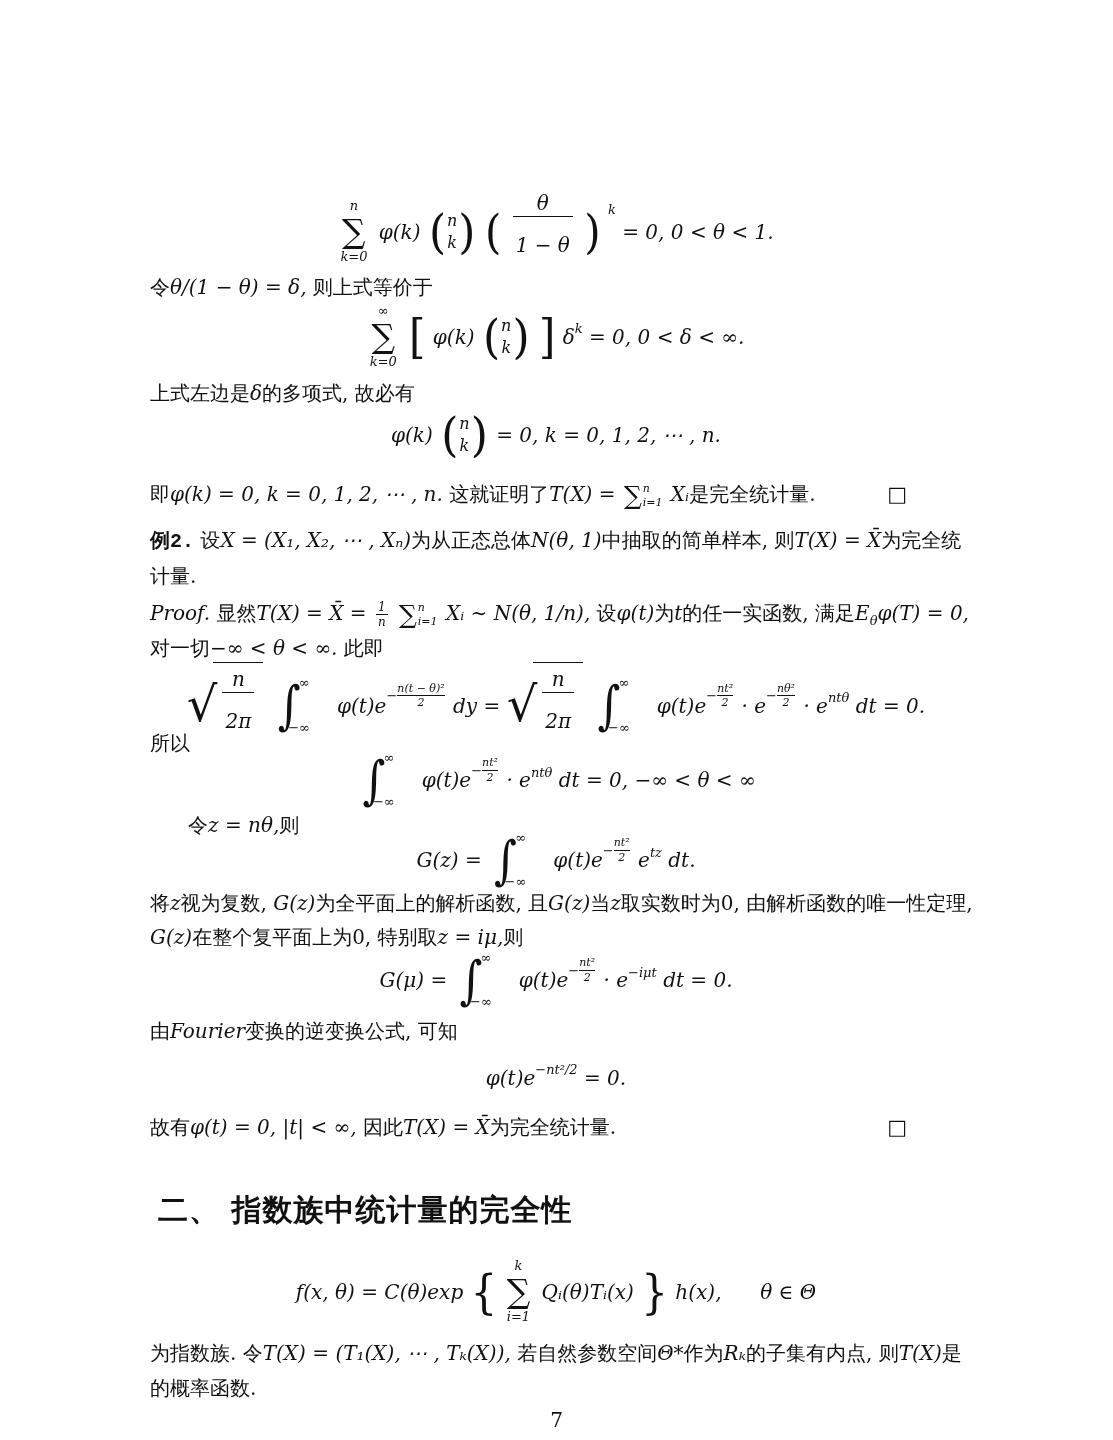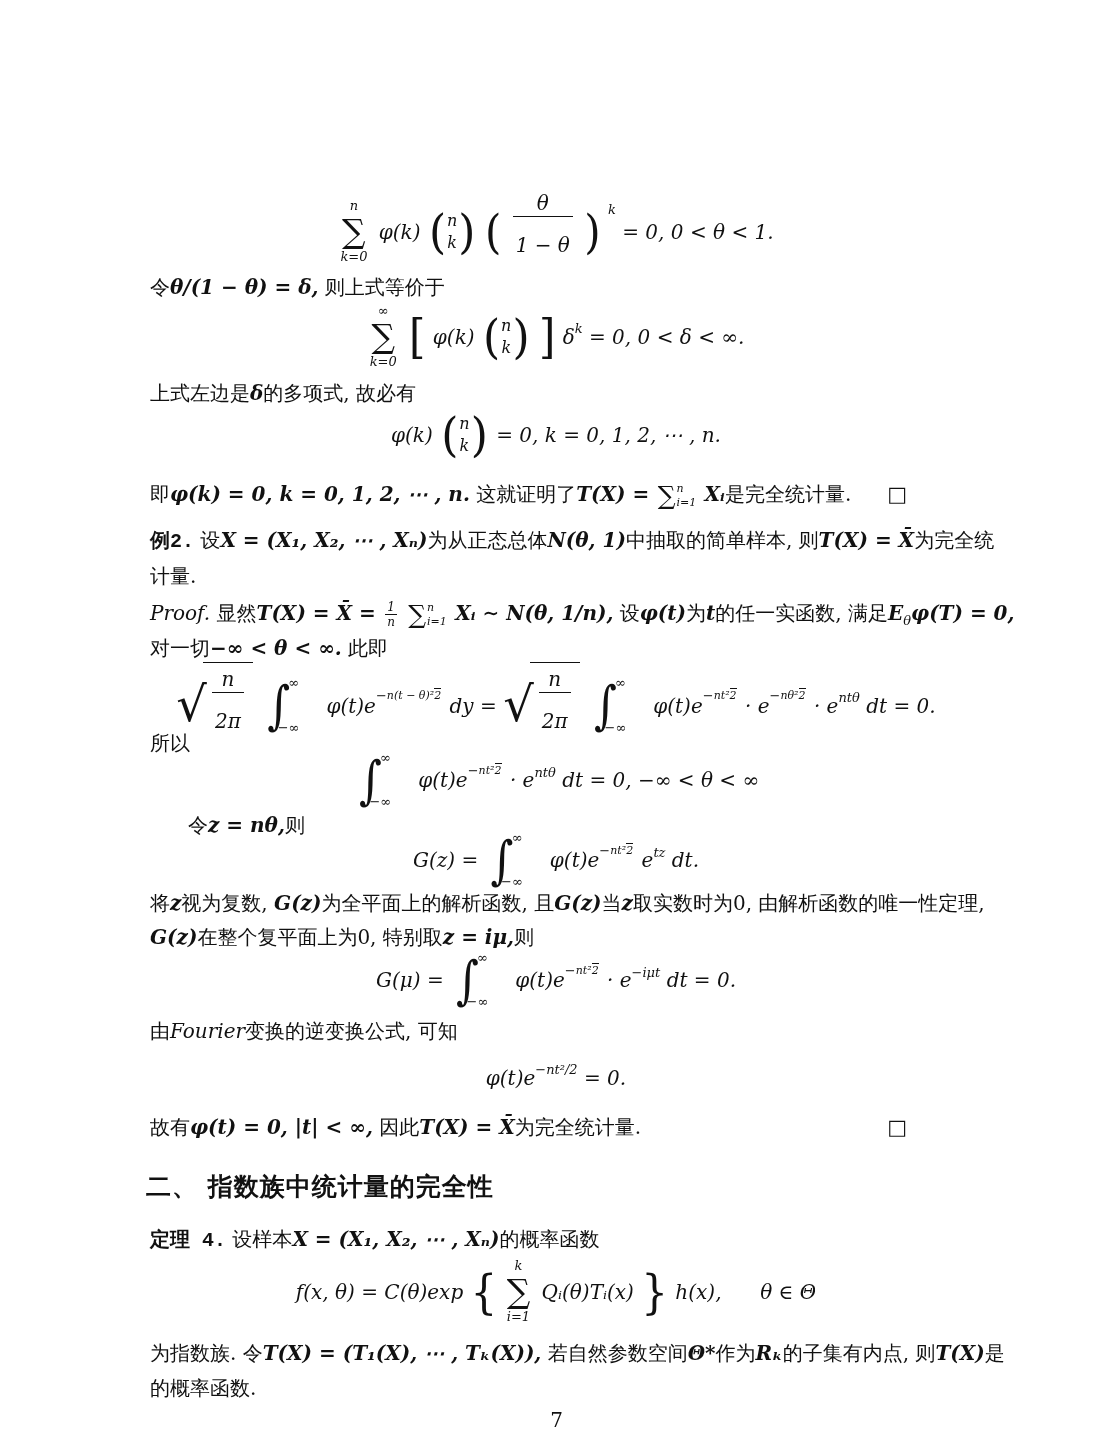--- a/index.html
+++ b/index.html
@@ -4,21 +4,21 @@
 <style>
   html,body { margin:0; padding:0; background:#ffffff; }
   .page {
     position:relative; width:1113px; height:1440px; background:#ffffff;
     color:#111; font-family:"DejaVu Serif","Liberation Serif",serif;
     overflow:hidden;
   }
   .line { position:absolute; left:150px; width:812px; font-size:20px; line-height:31px; white-space:nowrap; }
   .indent { left:188px; }
   .c  { font-style:normal; }
-  .m  { font-style:italic;font-weight:bold; }
+  .m  { font-style:italic; }
   .it { font-style:italic; }
   .lbl { font-family:Liberation Mono, monospace; font-weight:bold; font-style:normal;margin-top:35px; }
   .qed { position:absolute; right:55px; top:0; font-size:21px; font-style:normal; }
 
   .eq { position:absolute; left:150px; width:812px; text-align:center; font-size:20px; font-style:italic; white-space:nowrap; }
   .eq .mt { font-style:italic; vertical-align:middle; }
 
   
   .dsum { display:inline-flex; flex-direction:column; align-items:center; vertical-align:middle; margin:0 5px 0 2px; line-height:1; }
   .dsum .lim { font-size:13px; font-style:italic; line-height:1.25; }
@@ -38,42 +38,42 @@
   
   .frac { display:inline-flex; flex-direction:column; align-items:center; vertical-align:middle; margin:0 4px; line-height:1.3; font-style:italic; }
   .frac .den { border-top:1.4px solid #111; padding:15px 3px; }
   .frac .num { padding:0 3px; }
 
   .ifrac { display:inline-flex; flex-direction:column; align-items:center; vertical-align:middle; font-size:12px; line-height:1.2; font-style:italic; margin:0 3px; }
   .ifrac .den { border-top:1px solid #111; padding:0 2px; }
 
   
   .exp { display:inline-flex; align-items:center; vertical-align:11px; font-size:13px; font-style:italic; margin-right:2px; }
-  .sfrac { display:inline-flex; flex-direction:row; align-items:center; font-size:11px; line-height:1.2; }
+  .sfrac { display:inline-flex; flex-direction:column; align-items:center; font-size:11px; line-height:1.2; }
   .sfrac .den { border-top:1px solid #111; width:100%; text-align:center; }
 
   .psup    { font-size:13px; vertical-align:9px;  font-style:italic; }
   .psup-hi { font-size:13px; vertical-align:23px; font-style:italic; }
   .vsub    { font-size:13px; vertical-align:-5px; font-style:italic; }
 
   
   .binom { display:inline-flex; align-items:center; vertical-align:middle; font-style:italic; margin:0 2px; }
   .binom .bp { display:inline-block; font-size:44px; font-style:normal; line-height:1; transform:scaleY(1.08); }
   .binom .bstack { display:inline-flex; flex-direction:column; align-items:center; font-size:16px; line-height:1.35; padding:0 1px; }
 
   
   .bbrk { display:inline-block; font-size:42px; font-style:normal; line-height:1; vertical-align:middle; transform:scaleY(1.12); margin:0 1px; }
 
   
   .sqrt { display:inline-flex; align-items:center; vertical-align:middle; margin-right:2px; }
   .sqrt .rad { font-size:48px; font-style:normal; line-height:1; transform:translateY(-2px); margin-right:-4px; }
   .sqrt .radicand { border-top:1.6px solid #111; padding:3px 5px 0 5px; display:inline-flex; align-items:center; }
 
-  .h2 { position:absolute; left:146px; font-size:25px; font-weight:bold; font-style:normal;
-        font-family:"DejaVu Sans","Liberation Sans",sans-serif; letter-spacing:1px; }
+  .h2 { position:absolute; left:158px; font-size:30px; font-weight:bold; font-style:normal;
+        font-family:"DejaVu Sans","Liberation Sans",sans-serif; letter-spacing:1px;margin-top:20px; }
   .pageno { position:absolute; left:0; width:1113px; text-align:center; font-size:20px; }
   .gap26 { display:inline-block; width:26px; }
 </style>
 </head>
 <body>
 
 <div class="page">
 
   <div class="eq" style="top:190px">
     <span class="dsum">
@@ -313,23 +313,20 @@
     <span class="mt">= 0.</span>
   </div>
 
   <div class="line" style="top:1112px">
     <span class="c">故有</span><span class="m">φ(t) = 0, |t| &lt; ∞,</span><span class="c"> 因此</span><span class="m">T(X) = X̄</span><span class="c">为完全统计量.</span>
     <span class="qed">□</span>
   </div>
 
   <div class="h2" style="top:1170px">二、 指数族中统计量的完全性</div>
 
-  <div class="line" style="top:1224px">
-    <span class="lbl">定理 4.</span><span class="c"> 设样本</span><span class="m">X = (X₁, X₂, ⋯ , Xₙ)</span><span class="c">的概率函数</span>
-  </div>
 
   <div class="eq" style="top:1258px">
     <span class="mt">f(x, θ) = C(θ)exp</span>
     <span class="bbrk">{</span>
     <span class="dsum">
       <span class="lim">k</span>
       <span class="op">∑</span>
       <span class="lim">i=1</span>
     </span>
     <span class="mt">Qᵢ(θ)Tᵢ(x)</span>

